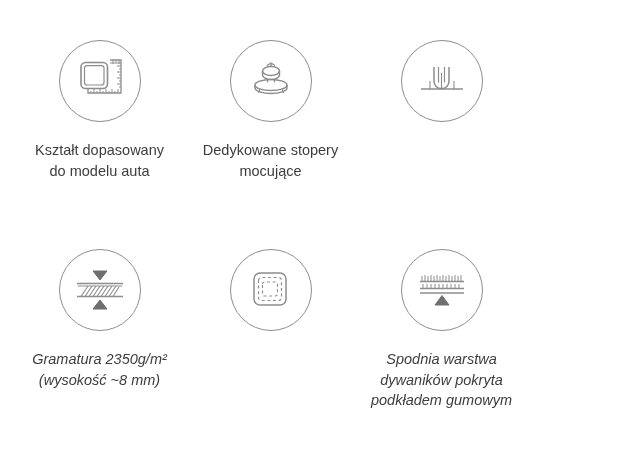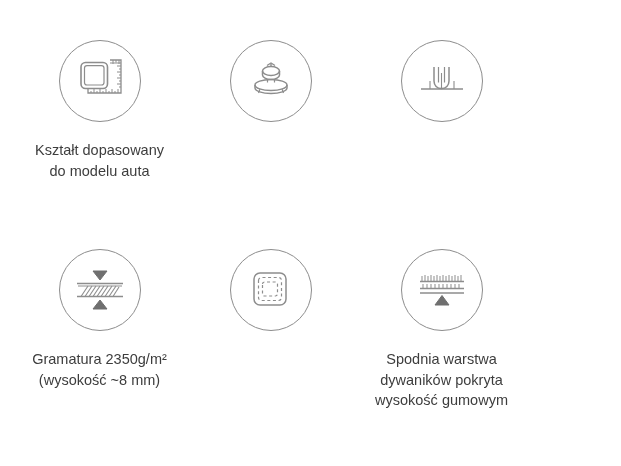--- a/index.html
+++ b/index.html
@@ -44,20 +44,21 @@
     margin-top: 18px;
     font-size: 14.5px;
     line-height: 1.42;
     text-align: center;
     color: #3d3d3d;
     max-width: 185px;
     white-space: pre-line;
   }
   .row-2 .feature-label {
     max-width: 190px;
+    font-style: italic;
   }
   svg { display: block; }
 </style>
 </head>
 <body>
 
 <div class="features-grid">
 
   <div class="feature row-1">
     <div class="icon-circle">
@@ -80,20 +81,22 @@
         <ellipse cx="29" cy="19" rx="8.5" ry="4.5"></ellipse>
         <path d="M20.5 19 L20.5 23 C20.5 25.5 24.3 27.5 29 27.5 C33.7 27.5 37.5 25.5 37.5 23 L37.5 19"></path>
         <path d="M29 12 L29 15" stroke-width="1.4"></path>
         <path d="M25 13.5 L29 11 L33 13.5" stroke-width="1.3"></path>
         <ellipse cx="29" cy="33" rx="16" ry="5.5"></ellipse>
         <path d="M13 33 L13 36 C13 39 20.2 41.5 29 41.5 C37.8 41.5 45 39 45 36 L45 33"></path>
         <path d="M25.5 27.3 L25.5 30.5 M32.5 27.3 L32.5 30.5" stroke-width="1.2"></path>
         <path d="M18 37 L16.5 41 M40 37 L41.5 41" stroke-width="1.1"></path>
       </svg>
     </div>
+    <div class="feature-label">Dedykowane stopery
+mocujące</div>
   </div>
 
   <div class="feature row-1">
     <div class="icon-circle">
       <svg width="60" height="60" viewBox="0 0 60 60" fill="none" stroke="#8d8d8d" stroke-width="1.5">
         <path d="M9 38 L51 38"></path>
         <path d="M22 16 L22 30 C22 34.4 25.1 37.6 29.5 37.6 C33.9 37.6 37 34.4 37 30 L37 16"></path>
         <path d="M26.5 16 L26.5 31.5 M32.5 16 L32.5 31.5" stroke-width="1.2"></path>
         <path d="M29.5 22 L29.5 37.6" stroke-width="1.1"></path>
         <path d="M18 30 L18 38 M42 30 L42 38" stroke-width="1.1"></path>
@@ -168,16 +171,16 @@
             <path d="M40 29.5 L40 25"></path>
             <path d="M44 29.5 L44 25"></path>
           <path d="M48 29.5 L48 25"></path>
         </g>
         <path d="M9 34 L53 34" stroke-width="1.3"></path>
         <path d="M24 46 L38 46 L31 36.5 Z" fill="#6f6f6f" stroke="#6f6f6f" stroke-width="1"></path>
       </svg>
     </div>
     <div class="feature-label">Spodnia warstwa
 dywaników pokryta
-wysokość gumowym</div>
+podkładem gumowym</div>
   </div>
 
 </div>
 
 </body></html>

